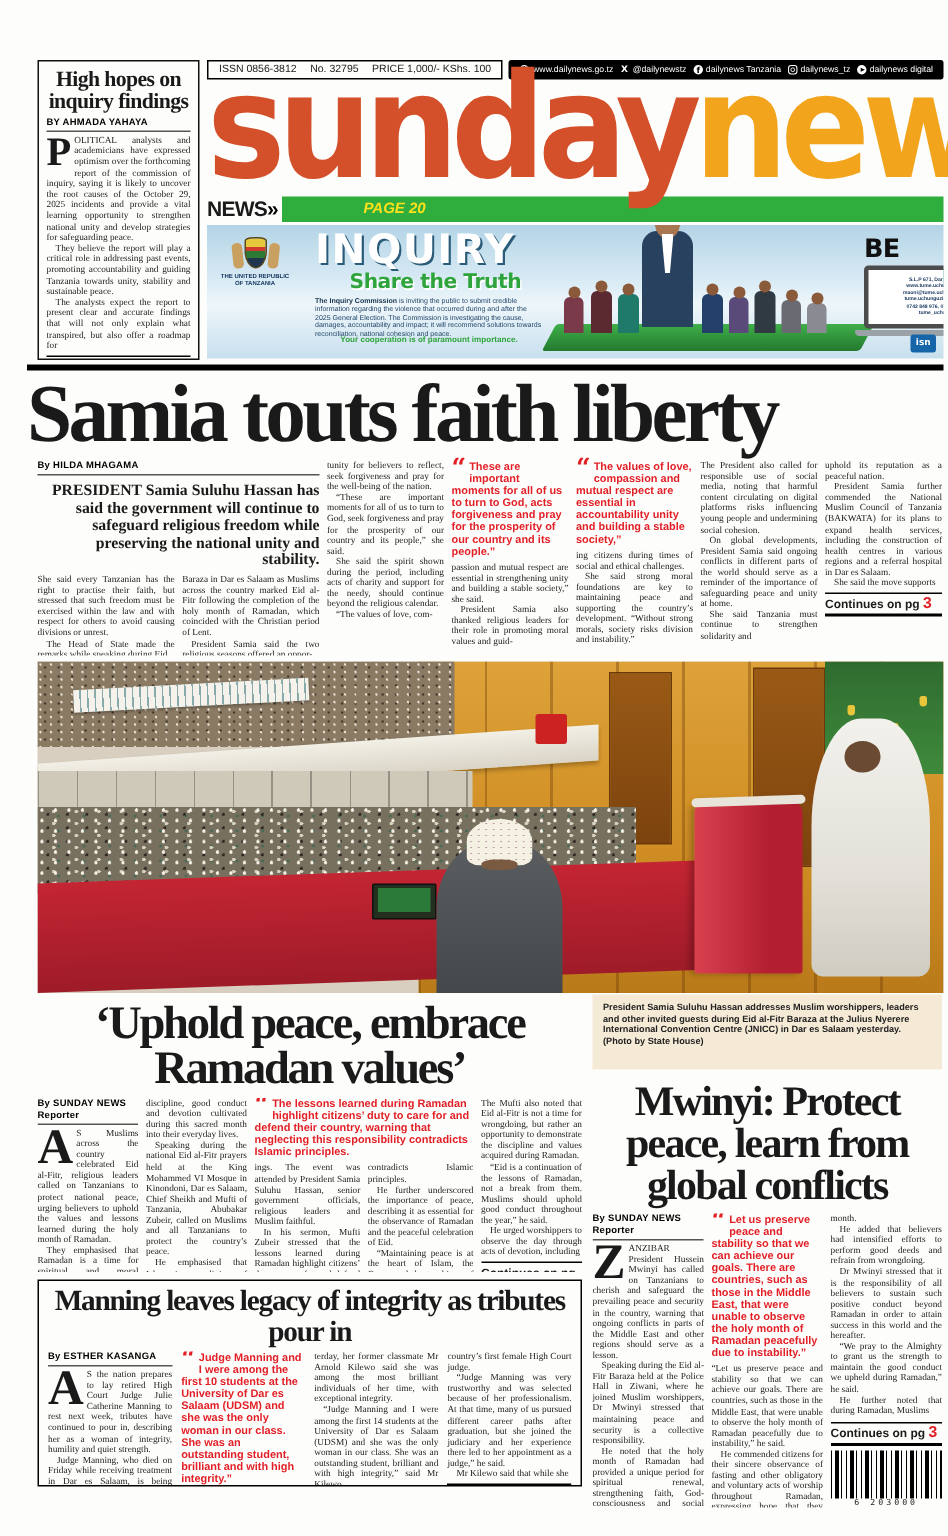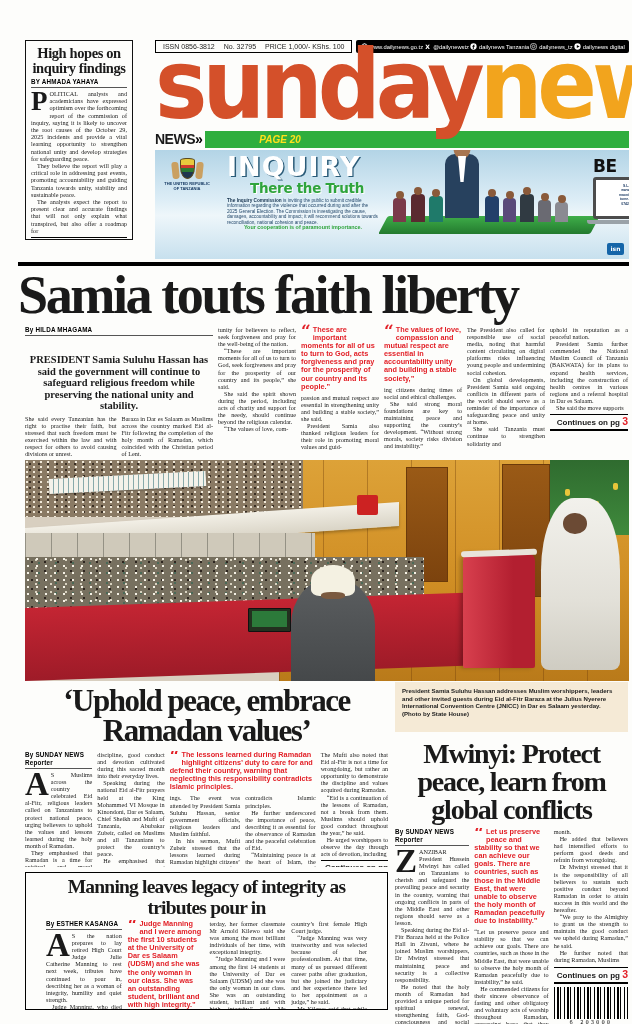--- a/index.html
+++ b/index.html
@@ -3,35 +3,35 @@
 <meta charset="utf-8">
 <style>
   * { margin:0; padding:0; box-sizing:border-box; }
   html,body { background:#9a9a9a; }
   .page {
     width:632px; height:1024px; margin:0 auto; background:#fdfdfb;
     font-family:"Liberation Serif", serif; color:#1a1a1a; position:relative;
     overflow:hidden; box-shadow:0 0 6px rgba(0,0,0,.4);
   }
   
-  .top-row { display:flex; padding:40px 3px 0 25px; gap:22px; }
+  .top-row { display:flex; padding:40px 3px 0 25px; gap:5px; }
   .sidebar-box {
     flex:0 0 108px; border:1px solid #111; padding:3px 5px 2px; height:200px;
     display:flex; flex-direction:column; overflow:hidden;
   }
   .sb-title { font:bold 14.5px/14.5px "Liberation Serif", serif; text-align:center; letter-spacing:-.4px; margin:2px 0 3px; }
   .byline { font:bold 6.3px/8px "Liberation Sans", sans-serif; letter-spacing:.2px; color:#000;
             border-bottom:1px solid #555; padding-bottom:1px; margin-bottom:2px; }
   .sb-body { font-size:6.2px; line-height:7.2px; text-align:justify; flex:1; }
   .sb-body p { margin:0; }
   .sb-body p + p { text-indent:6px; }
   .dropcap { float:left; font:bold 27px/23px "Liberation Serif", serif; margin-right:2px; }
   .dropcap.big { font-size:33px; line-height:27px; }
   .continues { margin-top:3px; border-top:1px solid #000; border-bottom:2.5px solid #000;
-               text-align:right; font:bold 8px/11px "Liberation Sans", sans-serif; padding:1px 0; }
+               text-align:left; font:bold 8px/11px "Liberation Sans", sans-serif; padding:1px 0; }
   .continues .pg { color:#e21f26; font-size:10.5px; }
 
   .mast-area { flex:1; min-width:0; }
   .info-bar { display:flex; gap:4px; height:13px; }
   .issn-box { border:1px solid #000; display:flex; align-items:center; gap:9px; padding:0 7px;
               font:7px "Liberation Sans", sans-serif; color:#222; white-space:nowrap; }
   .social-bar { background:#000; color:#fff; flex:1; display:flex; align-items:center;
                 justify-content:space-evenly; font:5.8px "Liberation Sans", sans-serif;
                 border-radius:2px; white-space:nowrap; padding:0 3px; }
   .social { display:flex; align-items:center; gap:2px; }
@@ -45,21 +45,21 @@
               color:#111; margin:3px 2px 1px 0; }
   .sport-row { display:flex; height:17px; align-items:stretch; }
   .sport-label { font:bold 14px/17px "Liberation Sans", sans-serif; letter-spacing:-.5px; padding-right:3px; }
   .sport-chev { color:#000; font-weight:bold; }
   .sport-green { flex:1; background:#2fae3e; color:#fff; display:flex; align-items:center;
                  font:bold 11px "Liberation Serif", serif; padding:0 6px 0 10px; }
   .sport-head { flex:1; text-shadow:.5px .5px 0 rgba(0,0,0,.35); letter-spacing:.2px; }
   .sport-page { color:#ffe01a; font:bold italic 10px "Liberation Sans", sans-serif;margin-left:44px; }
 
   
-  .ad { position:relative; height:109px; margin-top:2px; overflow:hidden;
+  .ad { position:relative; height:89px; margin-top:2px; overflow:hidden;
         background:linear-gradient(180deg,#b3d4e6 0%,#dcedf6 45%,#eef6fa 60%,#c7e0ee 100%); }
   .coa { position:absolute; left:6px; top:8px; width:52px; text-align:center; }
   .coa-shield { width:15px; height:21px; margin:0 auto; border-radius:7px 7px 9px 9px/3px 3px 14px 14px;
                 background:linear-gradient(180deg,#e8c93d 0 30%, #cf3a2e 30% 45%, #2c7a33 45% 70%, #20364f 70% 100%);
                 border:1px solid #5a4a20; position:relative; }
   .coa-shield::before, .coa-shield::after { content:""; position:absolute; top:3px; width:7px; height:17px;
                 background:#caa061; border-radius:3px; }
   .coa-shield::before { left:-9px; transform:rotate(-6deg); }
   .coa-shield::after { right:-9px; transform:rotate(6deg); }
   .coa-label { font:bold 4px/4.6px "Liberation Sans", sans-serif; color:#173a63; margin-top:3px; }
@@ -98,21 +98,21 @@
   .rule { height:4px; background:#000; margin:3px 3px 0 18px; }
   .main-head { font:bold 55px/58px "Liberation Serif", serif; letter-spacing:-2.5px;
                margin:0 3px 0 18px; white-space:nowrap; transform:scaleX(.985); transform-origin:left; }
 
   
   .samia-cols { display:flex; gap:5px; padding:2px 4px 0 25px; height:132px; overflow:hidden; }
   .ncol { flex:1; min-width:0; font-size:6.2px; line-height:7.1px; text-align:justify; }
   .ncol p { margin:0; }
   .ncol p + p { text-indent:6px; }
   .lead-block { flex:0 0 188px; }
-  .lead { font:bold 10.5px/11.6px "Liberation Serif", serif; text-align:center; margin:18px 0 3px; }
+  .lead { font:bold 10.5px/11.6px "Liberation Serif", serif; text-align:right; margin:5px 0 3px; }
   .subcols { display:flex; gap:5px; }
   .subcols .ncol { flex:1; }
   .pullquote { color:#e21f26; font:bold 7.3px/8.1px "Liberation Sans", sans-serif; text-align:left; margin-bottom:3px; }
   .pq-mark { float:left; font:bold 17px/11px "DejaVu Serif", serif; color:#e21f26; margin-right:2px; }
 
   
   .photo { position:relative; height:221px; margin:4px 3px 0 25px; background:#d8cfc0; overflow:hidden; }
   .ph-wall { position:absolute; right:0; top:0; width:58%; height:100%;
              background:linear-gradient(180deg,#dda238 0%,#d08e24 55%,#b97a1a 100%); }
   .ph-wall::before { content:""; position:absolute; inset:0;
@@ -172,21 +172,21 @@
   .qwrap .inner { display:flex; gap:5px; }
   .caption-box { background:#f5ead6; padding:5px 7px; font:bold 6.1px/7.6px "Liberation Sans", sans-serif;
                  color:#222; min-height:50px; }
   .mwinyi-head { font:bold 28px/28px "Liberation Serif", serif; text-align:center; letter-spacing:-1.2px;
                  margin:8px 0 4px; }
   .mwinyi-cols { display:flex; gap:5px; height:196px; overflow:hidden; }
   .barcode-wrap { margin-top:4px; }
   .barcode { height:32px; margin-top:3px;
      background:repeating-linear-gradient(90deg,#000 0 1px,transparent 1px 3px,#000 3px 5.5px,transparent 5.5px 6.5px,#000 6.5px 7.5px,transparent 7.5px 10px); }
   .barcode-num { font:5.5px "DejaVu Sans Mono", monospace; letter-spacing:2px; text-align:center; }
-  .manning-box { border:1.5px solid #000; margin-top:5px; padding:3px 20px 4px; height:138px; overflow:hidden; }
+  .manning-box { border:1.5px solid #000; margin-top:5px; padding:3px 6px 4px; height:138px; overflow:hidden; }
   .manning-head { font:bold 19.5px/21px "Liberation Serif", serif; text-align:center; letter-spacing:-.8px; margin-bottom:2px; }
   .manning-cols { display:flex; gap:6px; height:102px; overflow:hidden; }
 </style>
 </head>
 <body>
 
 <div class="page">
 
   <div class="top-row">
 
@@ -267,21 +267,21 @@
           <span class="sport-page">PAGE 20</span>
         </span>
       </div>
 
       <div class="ad">
         <div class="coa">
           <div class="coa-shield"></div>
           <div class="coa-label">THE UNITED REPUBLIC OF TANZANIA</div>
         </div>
         <div class="ad-title">INQUIRY</div>
-        <div class="ad-sub">There the Truth</div>
+        <div class="ad-sub">Share the Truth</div>
         <div class="ad-body"><b>The Inquiry Commission</b><span> is inviting the public to submit credible information regarding the violence that occurred during and after the 2025 General Election. The Commission is investigating the cause, damages, accountability and impact; it will recommend solutions towards reconciliation, national cohesion and peace.</span></div>
         <div class="ad-foot">Your cooperation is of paramount importance.</div>
 
         <div class="ad-platform"></div>
         <div class="person" style="left:238px;top:48px;width:13px;height:24px;background:#7a3a4a;"></div>
         <div class="person" style="left:256px;top:44px;width:14px;height:28px;background:#5a2a30;"></div>
         <div class="person" style="left:274px;top:46px;width:14px;height:26px;background:#1f7a6a;"></div>
         <div class="person" style="left:330px;top:46px;width:14px;height:26px;background:#23406a;"></div>
         <div class="person" style="left:348px;top:48px;width:13px;height:24px;background:#5a4a7a;"></div>
         <div class="person" style="left:365px;top:44px;width:14px;height:28px;background:#303a42;"></div>

